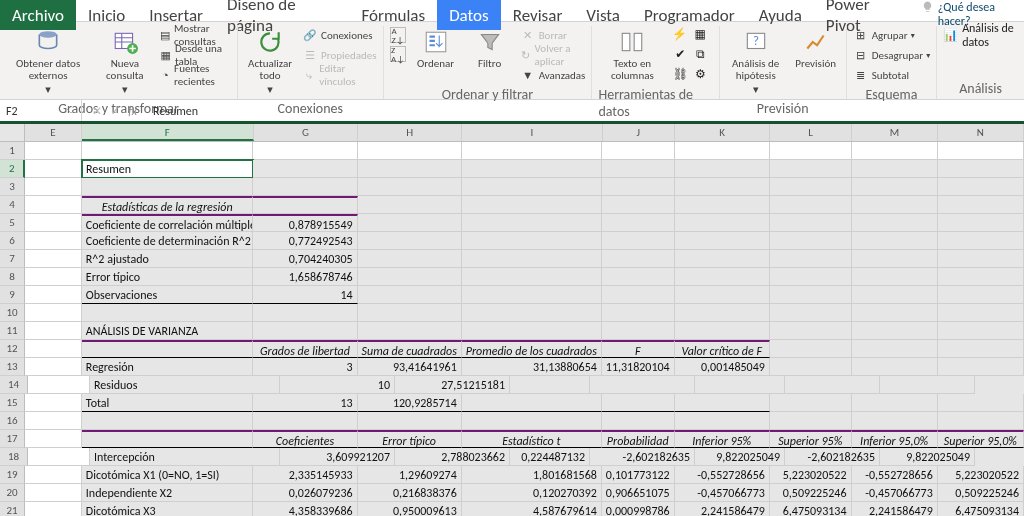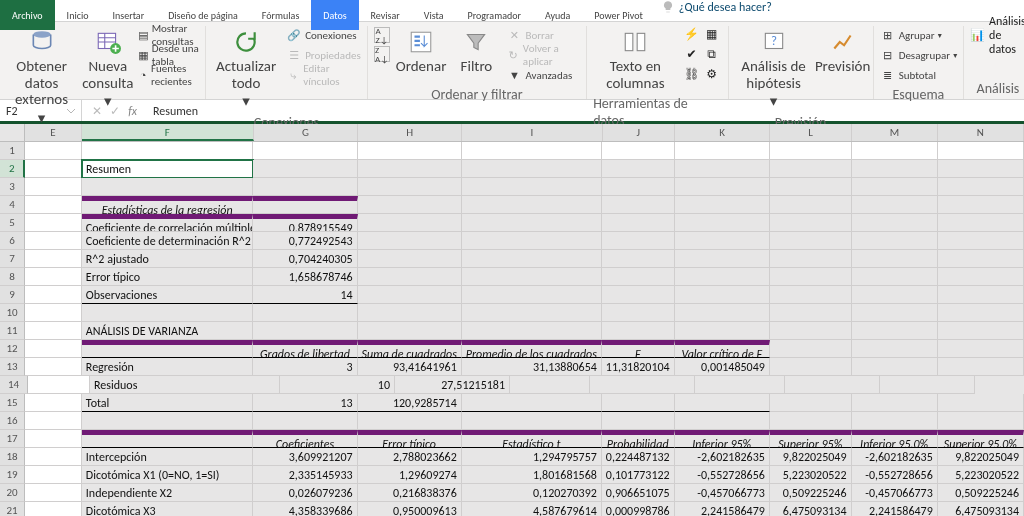--- a/index.html
+++ b/index.html
@@ -1,29 +1,29 @@
 <!DOCTYPE html>
 <html><head>
 <meta charset="utf-8">
 <style>
 html,body{margin:0;padding:0;font-family:"Segoe UI",Calibri,Arial,sans-serif;font-size:12px;color:#222;background:#fff;width:1024px;height:516px;overflow:hidden}
 *{box-sizing:border-box}
 .ribbon-tabs{display:flex;align-items:stretch;background:#fff;height:22px;border-bottom:1px solid #d4d4d4}
-.ribbon-tabs .tab{padding:15px 12px;font-size:10px;color:#444;cursor:pointer;display:flex;align-items:center}
+.ribbon-tabs .tab{padding:15px 12px;font-size:17px;color:#444;cursor:pointer;display:flex;align-items:center}
 .ribbon-tabs .tab.file{background:#1e6f42;color:#fff}
 .ribbon-tabs .tab.active{background:#3b82f6;color:#fff}
 .ribbon-tabs .tell-me{display:flex;align-items:flex-start;color:#0c4a6e;margin-left:6px}
 .ribbon-tabs .tell-me svg{margin-right:4px}
 .ribbon{display:flex;background:#f3f2f1;border-bottom:1px solid #d4d4d4;height:78px;padding-top:4px}
 .group{display:flex;flex-direction:column;align-items:center;justify-content:space-between;border-right:1px solid #e1dfdd;padding:0 6px 2px 6px}
 .group-body{display:flex;align-items:flex-start;gap:6px;flex:1}
 .group-label{font-size:14px;color:#666;margin-top:2px}
 .vbtn{display:flex;flex-direction:column;align-items:center;justify-content:flex-start;padding:2px 4px;cursor:pointer;min-width:48px}
 .vbtn .ic{width:28px;height:28px;display:flex;align-items:center;justify-content:center}
-.vbtn span{font-size:15px;color:#444;text-align:center;line-height:1.1;margin-top:2px}
+.vbtn span{font-size:11px;color:#444;text-align:center;line-height:1.1;margin-top:2px}
 .mini-list{display:flex;flex-direction:column;gap:2px}
 .mini-list .row{display:flex;align-items:center;gap:3px;font-size:11px;color:#444;cursor:pointer}
 .mini-list .row.dis{color:#b9b9b9}
 .mini-list .ic{width:16px;height:16px;display:flex;align-items:center;justify-content:center}
 .formula-bar{display:flex;align-items:center;height:24px;border-bottom:3px solid #14532d;background:#fff}
 .name-box{width:82px;border-right:1px solid #d4d4d4;height:100%;display:flex;align-items:center;padding:0 6px;font-size:12px;color:#333;justify-content:space-between}
 .name-box svg{opacity:.6}
 .fx-icons{display:flex;align-items:center;gap:8px;padding:0 10px;color:#888}
 .fx-input{flex:1;padding:0 6px;color:#333}
 .sheet{position:relative;background:#e7e6e6}
@@ -32,21 +32,21 @@
 .ch{border-right:1px solid #d0cece;text-align:center;color:#555;font-size:11px;line-height:18px;background:#e1e1e1;cursor:pointer}
 .ch.sel{background:#d2e3d6;color:#217346;border-bottom:2px solid #217346}
 .rows{display:flex;flex-direction:column}
 .row{display:flex;height:18px}
 .rh{width:28px;border-right:1px solid #bdbdbd;border-bottom:1px solid #d0cece;text-align:center;color:#555;font-size:11px;line-height:18px;background:#e1e1e1;cursor:pointer}
 .rh.sel{background:#d2e3d6;color:#217346;border-right:2px solid #217346}
 .cell{border-right:1px solid #d0cece;border-bottom:1px solid #d0cece;padding:0 4px;line-height:18px;font-size:12px;color:#111;overflow:hidden;white-space:nowrap;background:#e7e6e6}
 .cell.white{background:#fff}
 .cell.num{text-align:right}
 .cell.hdr{font-style:italic;text-align:center}
-.cell.bt{border-top:5px solid #701a75}
+.cell.bt{border-top:2px solid #701a75}
 .cell.bb{border-bottom:1px solid #000}
 .active-cell{outline:2px solid #217346;outline-offset:-1px;background:#fff!important}
 .cw-E{width:62px}.cw-F{width:190px}.cw-G{width:115px}.cw-H{width:115px}.cw-I{width:155px}.cw-J{width:80px}.cw-K{width:105px}.cw-L{width:90px}.cw-M{width:95px}.cw-N{width:95px}
 .arrow{font-size:8px;vertical-align:middle}
 </style>
 </head>
 <body>
 
 <div class="ribbon-tabs">
   <div class="tab file">Archivo</div>
@@ -517,21 +517,20 @@
         <div class="cell cw-L hdr bb bt">Superior 95%</div>
         <div class="cell cw-M hdr bb bt">Inferior 95,0%</div>
         <div class="cell cw-N hdr bb bt">Superior 95,0%</div>
       </div>
       <div class="row">
         <div class="rh">18</div>
         <div class="cell cw-E white"></div>
         <div class="cell cw-F ">Intercepción</div>
         <div class="cell cw-G num">3,609921207</div>
         <div class="cell cw-H num">2,788023662</div>
-        <div class="cell cw-I num">1,294795757</div>
         <div class="cell cw-J num">0,224487132</div>
         <div class="cell cw-K num">-2,602182635</div>
         <div class="cell cw-L num">9,822025049</div>
         <div class="cell cw-M num">-2,602182635</div>
         <div class="cell cw-N num">9,822025049</div>
       </div>
       <div class="row">
         <div class="rh">19</div>
         <div class="cell cw-E white"></div>
         <div class="cell cw-F ">Dicotómica X1 (0=NO, 1=SI)</div>

